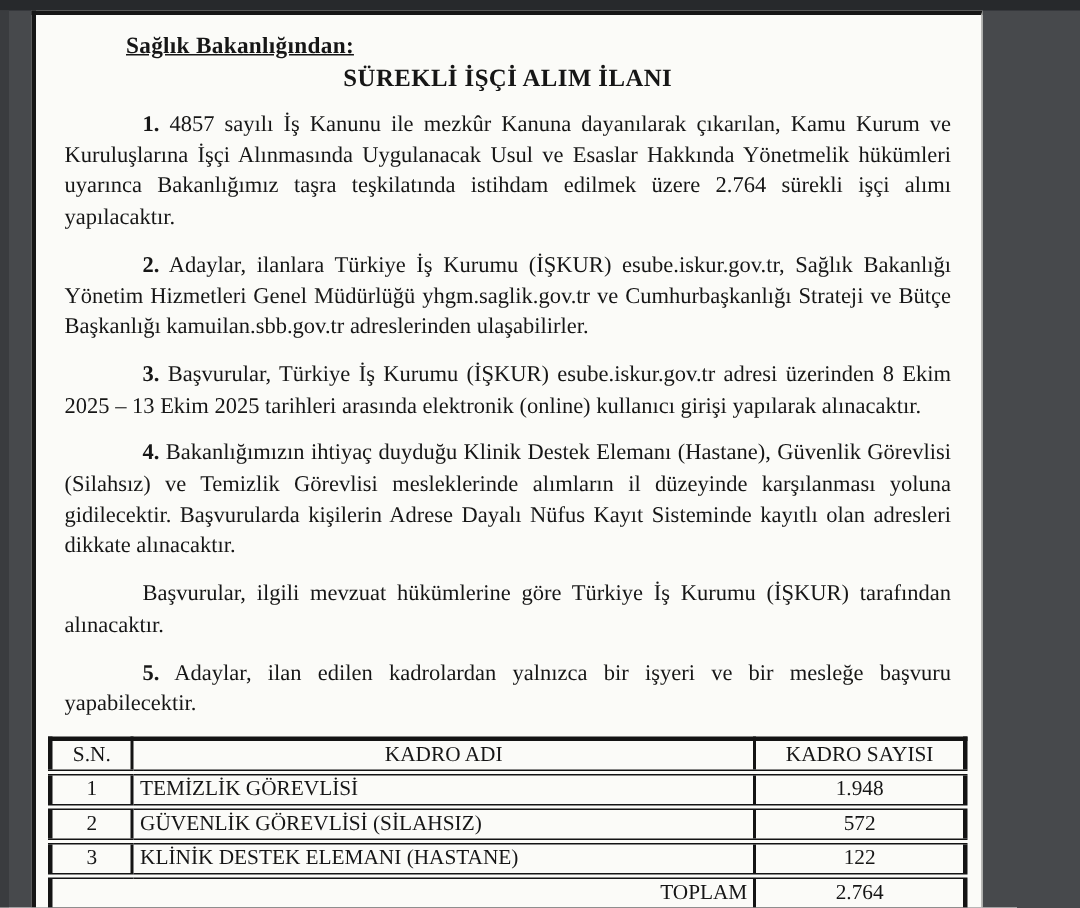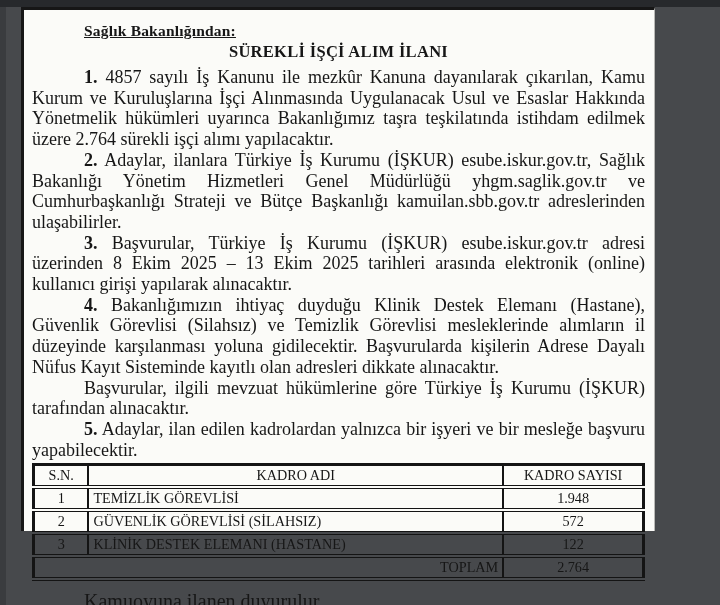--- a/index.html
+++ b/index.html
@@ -14,21 +14,21 @@
   .top-strip {
     position: absolute; top: 0; left: 0; right: 0; height: 7px;
     background: #27292c;
   }
   .left-strip {
     position: absolute; top: 7px; left: 0; bottom: 0; width: 6px;
     background: #3a3c3f;
   }
   .page {
     position: absolute; left: 21px; top: 7px;
-    width: 634px; height: 524px;
+    width: 634px; height: 598px;
     background: #fbfbf8;
     border-top: 3px solid #161616;
     border-left: 3px solid #161616;
     border-right: 1px solid #b9b9b6;
     box-sizing: border-box;
     padding: 10px 9px 0 8px;
   }
   .issuer {
     font-weight: bold;
     text-decoration: underline;
@@ -37,23 +37,23 @@
     letter-spacing: 0.2px;
   }
   .title {
     text-align: center;
     font-weight: bold;
     font-size: 16.5px;
     margin: 2px 0 5px 0;
     letter-spacing: 0.3px;
   }
   p.body {
-    margin: 0;
+    margin: 11px;
     text-align: justify;
-    font-size: 18px;
+    font-size: 15px;
     line-height: 20.7px;
     text-indent: 52px;
   }
   .pnum { font-weight: bold; }
   table.kadro-table {
     width: 100%;
     border-collapse: collapse;
     margin-top: 3px;
     font-size: 14.2px;
     table-layout: fixed;

